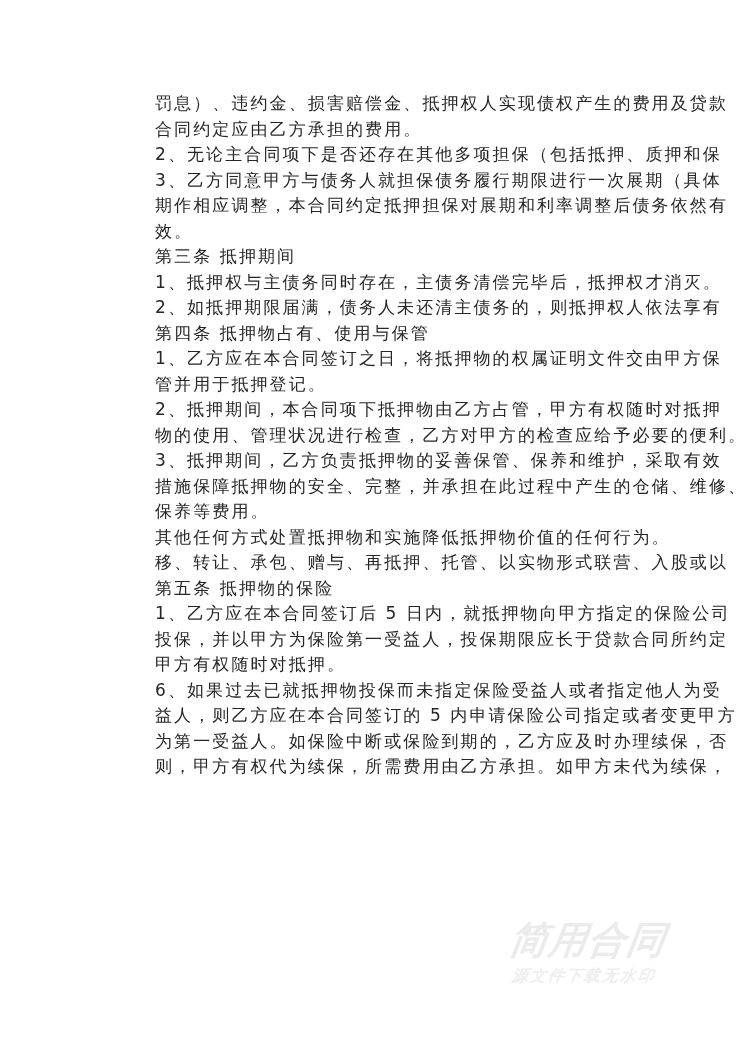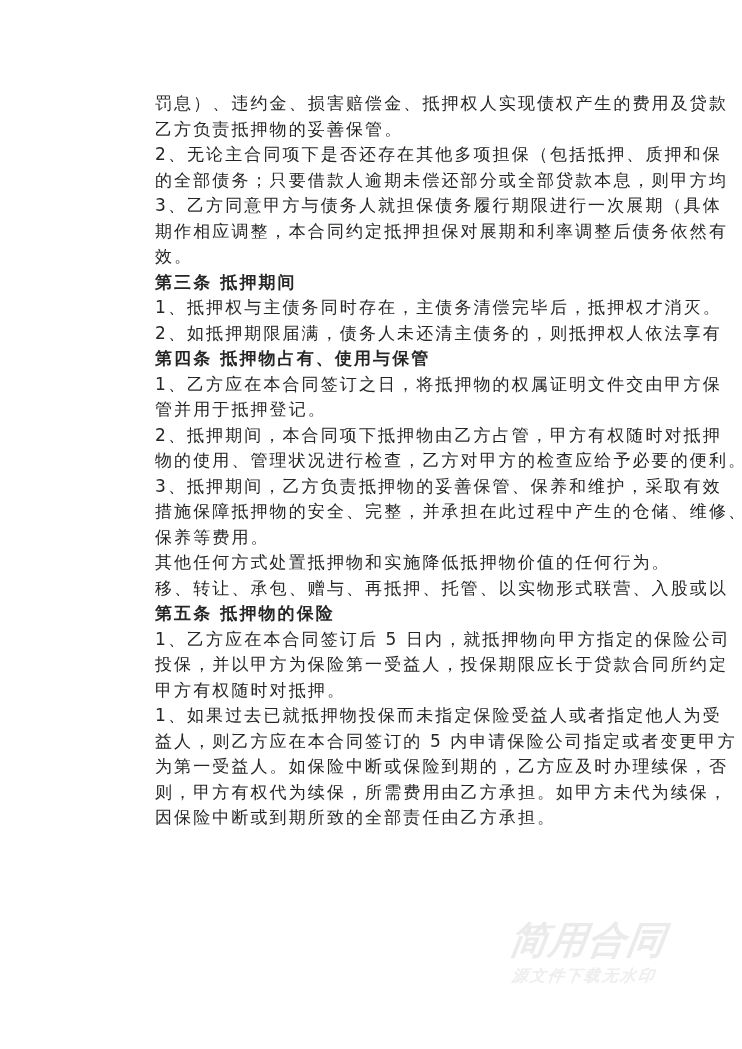--- a/index.html
+++ b/index.html
@@ -32,21 +32,20 @@
     .line {
       height: 25.5px;
       line-height: 25.5px;
       font-size: 17px;
       letter-spacing: 2.1px;
       white-space: nowrap;
       color: #262626;
     }
     .line.heading {
       letter-spacing: 2.1px;
-      font-weight: bold;
     }
     .watermark {
       position: absolute;
       left: 510px;
       top: 918px;
       width: 200px;
       pointer-events: none;
       user-select: none;
     }
     .wm-title {
@@ -70,47 +69,45 @@
       margin-left: 2px;
       transform: skewX(-8deg);
     }
   </style>
 </head>
 <body>
 
 <div class="page">
   <div class="content">
     <div class="line">罚息）、违约金、损害赔偿金、抵押权人实现债权产生的费用及贷款</div>
-    <div class="line">乙方负责抵押物的妥善保管。</div>
+    <div class="line">合同约定应由乙方承担的费用。</div>
     <div class="line">2、无论主合同项下是否还存在其他多项担保（包括抵押、质押和保</div>
-    <div class="line">的全部债务；只要借款人逾期未偿还部分或全部贷款本息，则甲方均</div>
     <div class="line">3、乙方同意甲方与债务人就担保债务履行期限进行一次展期（具体</div>
     <div class="line">期作相应调整，本合同约定抵押担保对展期和利率调整后债务依然有</div>
     <div class="line">效。</div>
     <div class="line heading">第三条 抵押期间</div>
     <div class="line">1、抵押权与主债务同时存在，主债务清偿完毕后，抵押权才消灭。</div>
     <div class="line">2、如抵押期限届满，债务人未还清主债务的，则抵押权人依法享有</div>
     <div class="line heading">第四条 抵押物占有、使用与保管</div>
     <div class="line">1、乙方应在本合同签订之日，将抵押物的权属证明文件交由甲方保</div>
     <div class="line">管并用于抵押登记。</div>
     <div class="line">2、抵押期间，本合同项下抵押物由乙方占管，甲方有权随时对抵押</div>
     <div class="line">物的使用、管理状况进行检查，乙方对甲方的检查应给予必要的便利。</div>
     <div class="line">3、抵押期间，乙方负责抵押物的妥善保管、保养和维护，采取有效</div>
     <div class="line">措施保障抵押物的安全、完整，并承担在此过程中产生的仓储、维修、</div>
     <div class="line">保养等费用。</div>
     <div class="line">其他任何方式处置抵押物和实施降低抵押物价值的任何行为。</div>
     <div class="line">移、转让、承包、赠与、再抵押、托管、以实物形式联营、入股或以</div>
     <div class="line heading">第五条 抵押物的保险</div>
     <div class="line">1、乙方应在本合同签订后 5 日内，就抵押物向甲方指定的保险公司</div>
     <div class="line">投保，并以甲方为保险第一受益人，投保期限应长于贷款合同所约定</div>
     <div class="line">甲方有权随时对抵押。</div>
-    <div class="line">1、如果过去已就抵押物投保而未指定保险受益人或者指定他人为受</div>
+    <div class="line">6、如果过去已就抵押物投保而未指定保险受益人或者指定他人为受</div>
     <div class="line">益人，则乙方应在本合同签订的 5 内申请保险公司指定或者变更甲方</div>
     <div class="line">为第一受益人。如保险中断或保险到期的，乙方应及时办理续保，否</div>
     <div class="line">则，甲方有权代为续保，所需费用由乙方承担。如甲方未代为续保，</div>
-    <div class="line">因保险中断或到期所致的全部责任由乙方承担。</div>
   </div>
 
   <div class="watermark">
     <div class="wm-title">简用合同</div>
     <div class="wm-sub">源文件下载无水印</div>
   </div>
 </div>
 
 </body></html>

